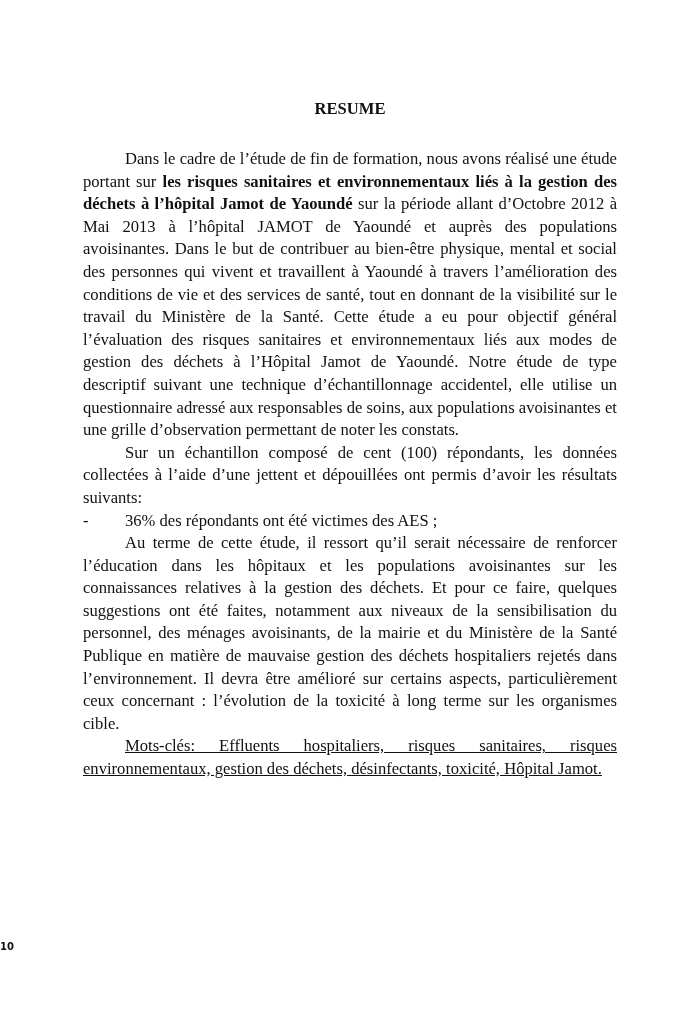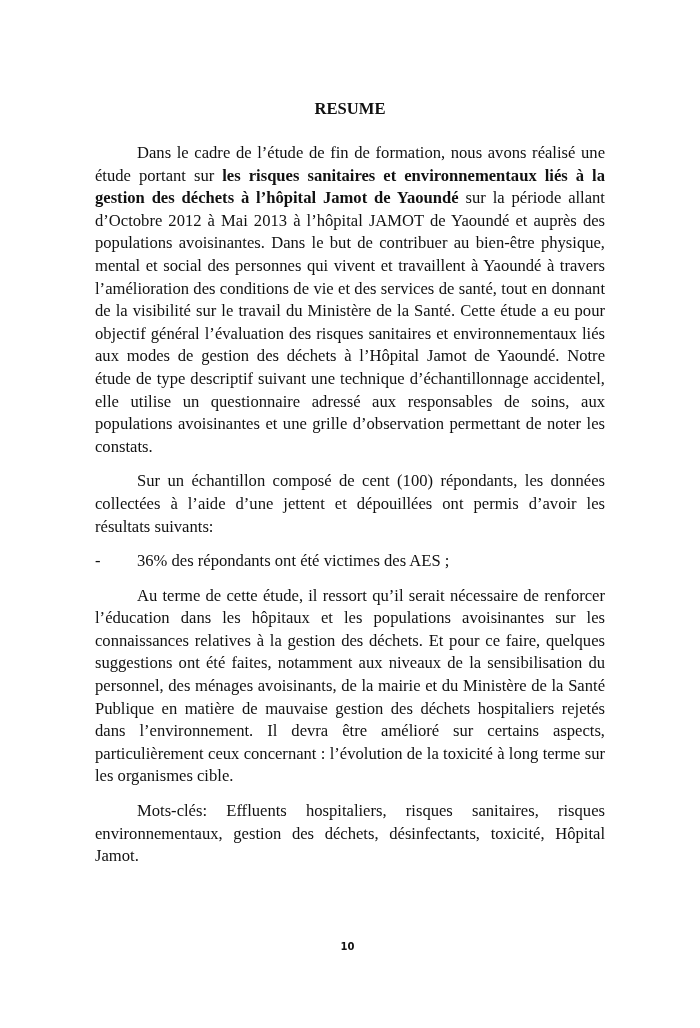--- a/index.html
+++ b/index.html
@@ -2,29 +2,29 @@
 <html><head>
 <meta charset="utf-8">
 <style>
   html, body { margin: 0; padding: 0; background: #ffffff; }
   body { width: 700px; height: 1028px; position: relative; overflow: hidden; }
   .page {
     position: absolute; left: 83px; top: 98px; width: 534px;
     font-family: "Liberation Serif", serif; font-size: 16.6px; line-height: 22.6px;
     color: #111111;
   }
-  .title { text-align: center; font-weight: bold; margin: 0 0 22px 0; height: 22px; }
-  p { margin: 12px; text-align: justify; text-align-last: auto; }
+  .title { text-align: center; font-weight: bold; margin: 0 0 28px 0; height: 22px; }
+  p { margin: 0; text-align: justify; text-align-last: auto; }
   .indent { text-indent: 42px; }
   .bullet { position: relative; text-align: justify; }
   .bullet .dash { display: inline-block; width: 42px; }
   b { font-weight: bold; }
-  .keywords { text-indent: 42px; text-align: justify; }
+  .keywords { text-indent: 42px; text-align: justify; text-decoration: underline; }
   .page-num {
-    position: absolute; left: 0; width: 695px; top: 941px; text-align: center;
+    position: absolute; left: 0; width: 695px; top: 941px; text-align: left;
     font-family: "DejaVu Sans", sans-serif; font-weight: bold; font-size: 10px; color: #111;
   }
 </style>
 </head>
 <body>
 
 <div class="page">
   <div class="title">RESUME</div>
 
   <p class="indent"><span>Dans le cadre de l’étude de fin de formation, nous avons réalisé une étude portant sur </span><b>les risques sanitaires et environnementaux liés à la gestion des déchets à l’hôpital Jamot de Yaoundé</b><span> sur la période allant d’Octobre 2012 à Mai 2013 à l’hôpital  JAMOT  de Yaoundé  et auprès des populations avoisinantes. Dans le but de contribuer au bien-être physique, mental et social des personnes qui vivent et travaillent à Yaoundé à travers l’amélioration des conditions de vie et des services de santé, tout en donnant de la visibilité sur le travail du Ministère de la Santé. Cette étude a eu pour objectif général l’évaluation des risques sanitaires et environnementaux liés aux modes de gestion des déchets à l’Hôpital Jamot de Yaoundé. Notre étude de type descriptif suivant une technique d’échantillonnage accidentel, elle utilise un questionnaire adressé aux responsables de soins, aux populations avoisinantes et une grille d’observation permettant de noter les constats.</span></p>

